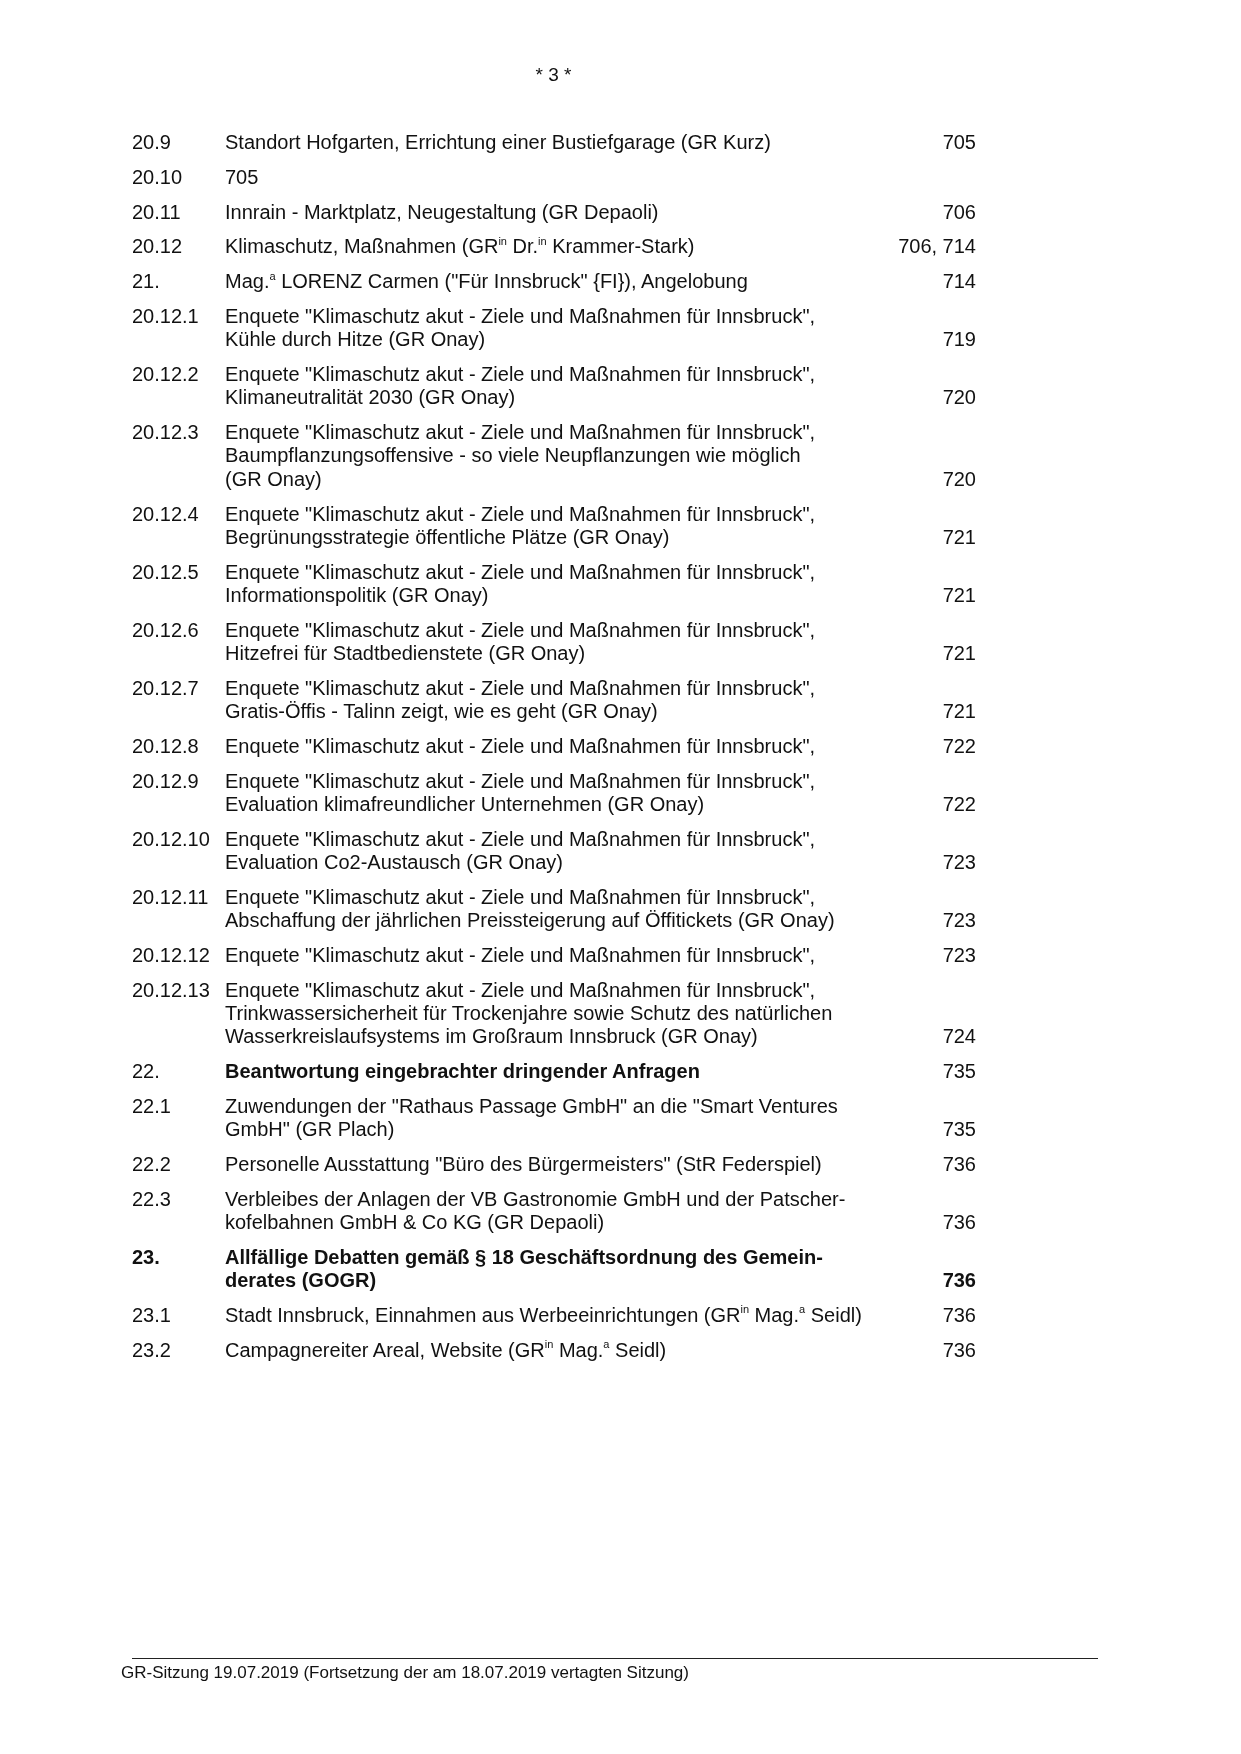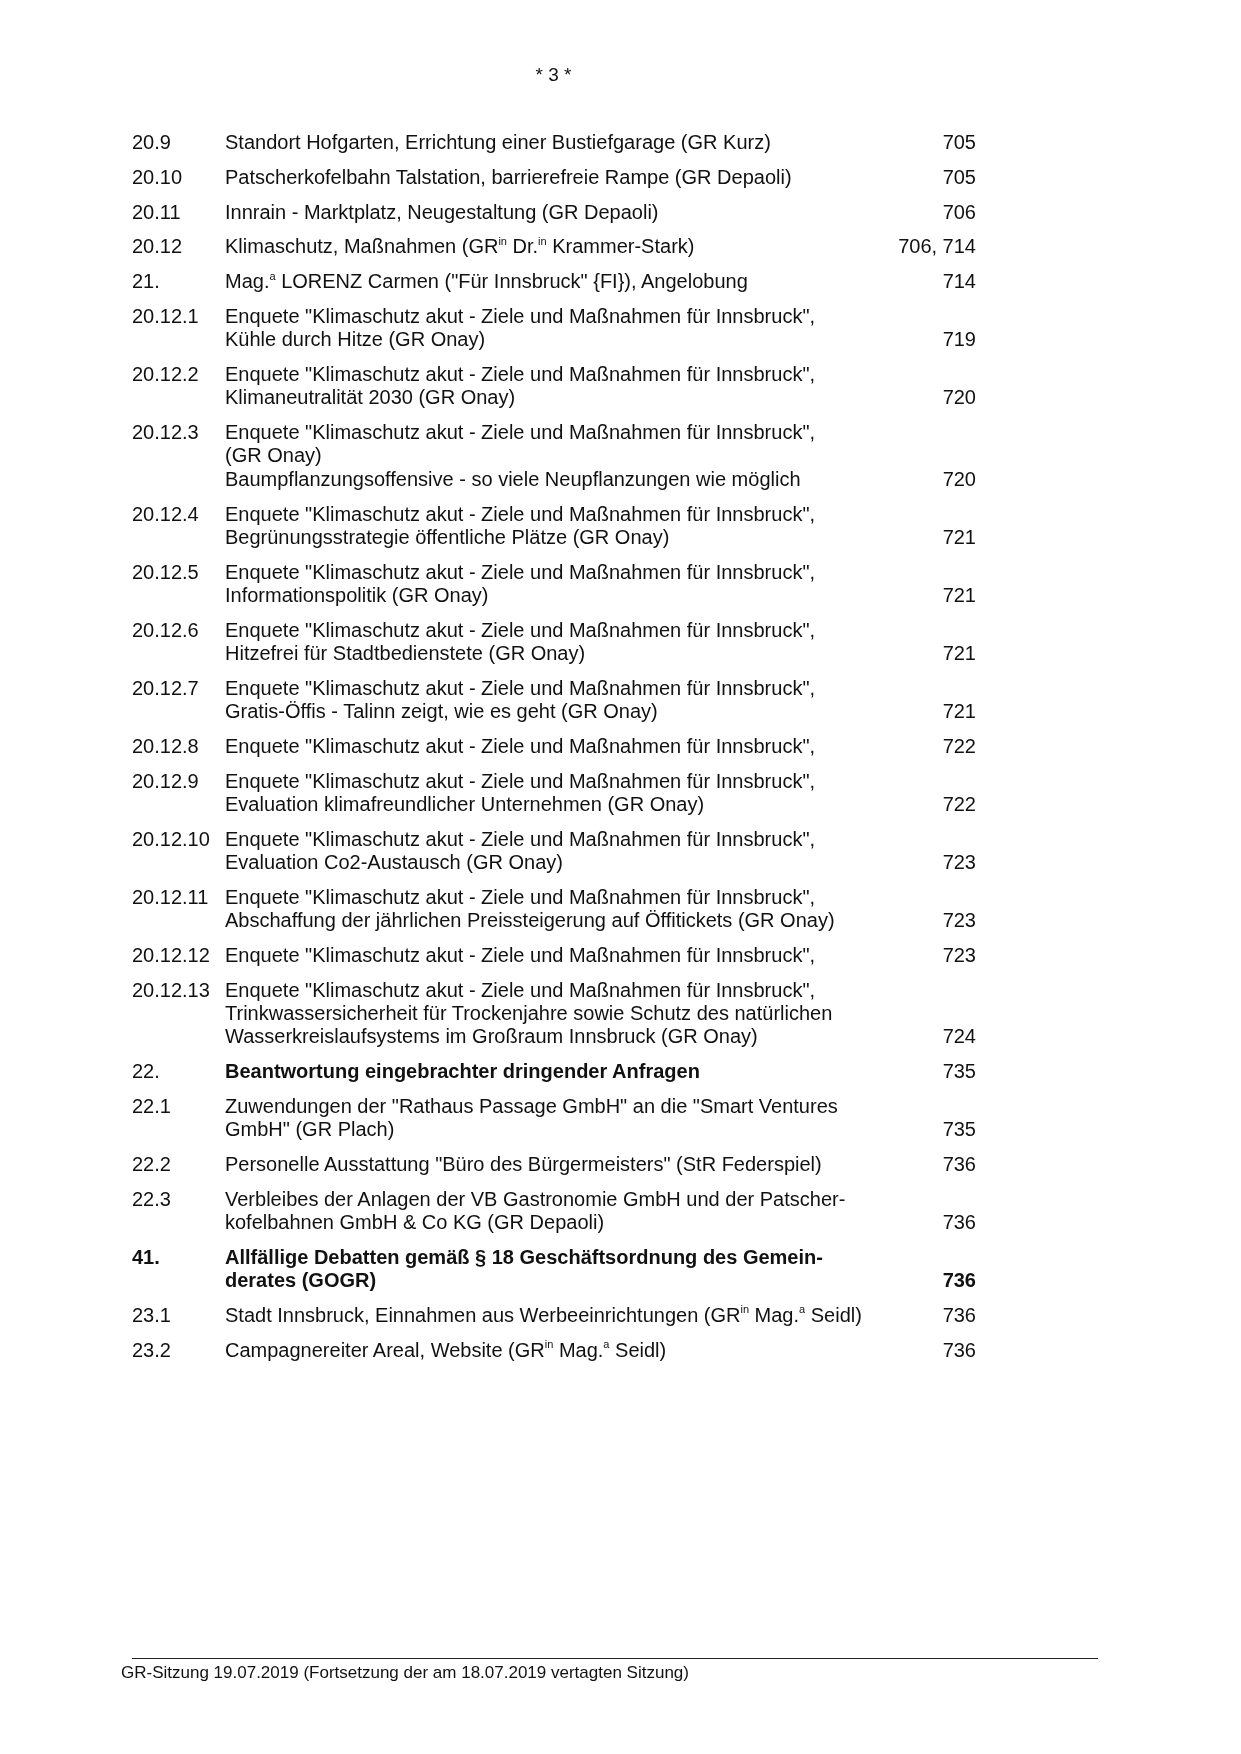--- a/index.html
+++ b/index.html
@@ -25,23 +25,20 @@
 <div class="toc" id="toc">
     <div class="row">
       <div class="num">20.9</div>
       <div class="title">
         <span class="line"><span>Standort Hofgarten, Errichtung einer Bustiefgarage (GR Kurz)</span></span>
       </div>
       <div class="pg">705</div>
     </div>
     <div class="row">
       <div class="num">20.10</div>
-      <div class="title">
-        <span class="line"><span>Patscherkofelbahn Talstation, barrierefreie Rampe (GR Depaoli)</span></span>
-      </div>
       <div class="pg">705</div>
     </div>
     <div class="row">
       <div class="num">20.11</div>
       <div class="title">
         <span class="line"><span>Innrain - Marktplatz, Neugestaltung (GR Depaoli)</span></span>
       </div>
       <div class="pg">706</div>
     </div>
     <div class="row">
@@ -71,22 +68,22 @@
       <div class="title">
         <span class="line"><span>Enquete "Klimaschutz akut - Ziele und Maßnahmen für Innsbruck",</span></span>
         <span class="line"><span>Klimaneutralität 2030 (GR Onay)</span></span>
       </div>
       <div class="pg">720</div>
     </div>
     <div class="row">
       <div class="num">20.12.3</div>
       <div class="title">
         <span class="line"><span>Enquete "Klimaschutz akut - Ziele und Maßnahmen für Innsbruck",</span></span>
+        <span class="line"><span>Baumpflanzungsoffensive - so viele Neupflanzungen wie möglich</span></span>
         <span class="line"><span>(GR Onay)</span></span>
-        <span class="line"><span>Baumpflanzungsoffensive - so viele Neupflanzungen wie möglich</span></span>
       </div>
       <div class="pg">720</div>
     </div>
     <div class="row">
       <div class="num">20.12.4</div>
       <div class="title">
         <span class="line"><span>Enquete "Klimaschutz akut - Ziele und Maßnahmen für Innsbruck",</span></span>
         <span class="line"><span>Begrünungsstrategie öffentliche Plätze (GR Onay)</span></span>
       </div>
       <div class="pg">721</div>
@@ -186,21 +183,21 @@
     </div>
     <div class="row">
       <div class="num">22.3</div>
       <div class="title">
         <span class="line"><span>Verbleibes der Anlagen der VB Gastronomie GmbH und der Patscher-</span></span>
         <span class="line"><span>kofelbahnen GmbH &amp; Co KG (GR Depaoli)</span></span>
       </div>
       <div class="pg">736</div>
     </div>
     <div class="row">
-      <div class="num bold">41.</div>
+      <div class="num bold">23.</div>
       <div class="title bold">
         <span class="line"><span>Allfällige Debatten gemäß § 18 Geschäftsordnung des Gemein-</span></span>
         <span class="line"><span>derates (GOGR)</span></span>
       </div>
       <div class="pg bold">736</div>
     </div>
     <div class="row">
       <div class="num">23.1</div>
       <div class="title">
         <span class="line"><span>Stadt Innsbruck, Einnahmen aus Werbeeinrichtungen (GR</span><sup>in</sup><span> Mag.</span><sup>a</sup><span> Seidl)</span></span>

